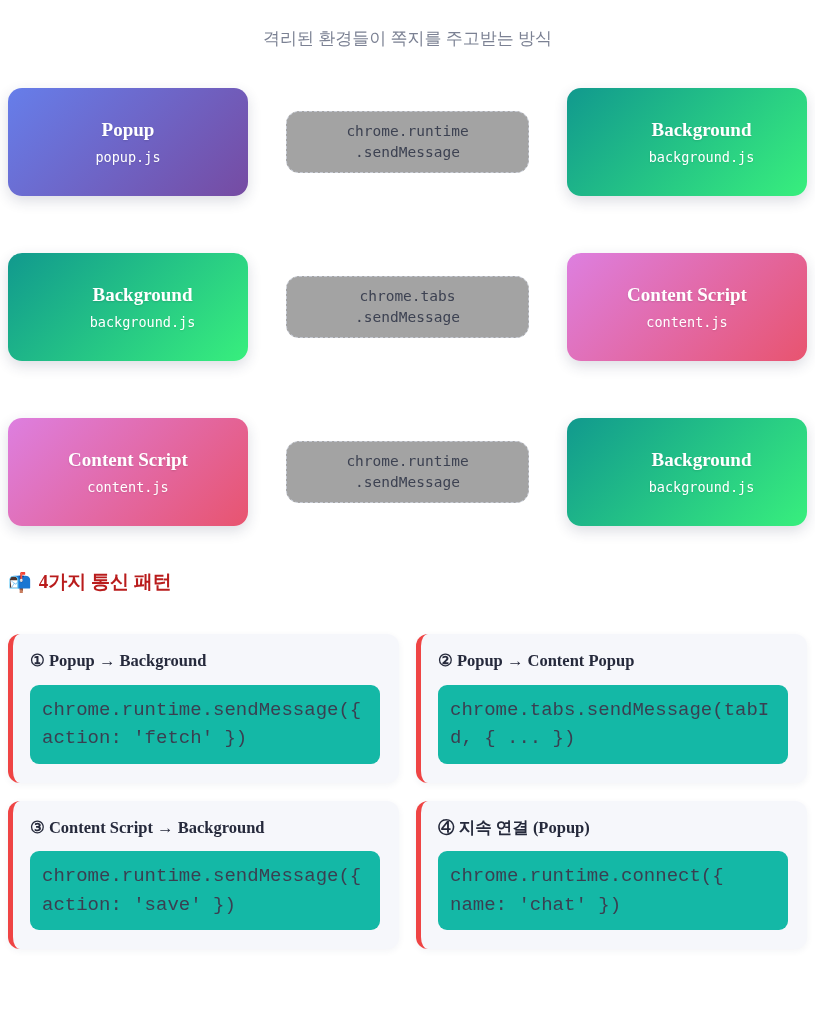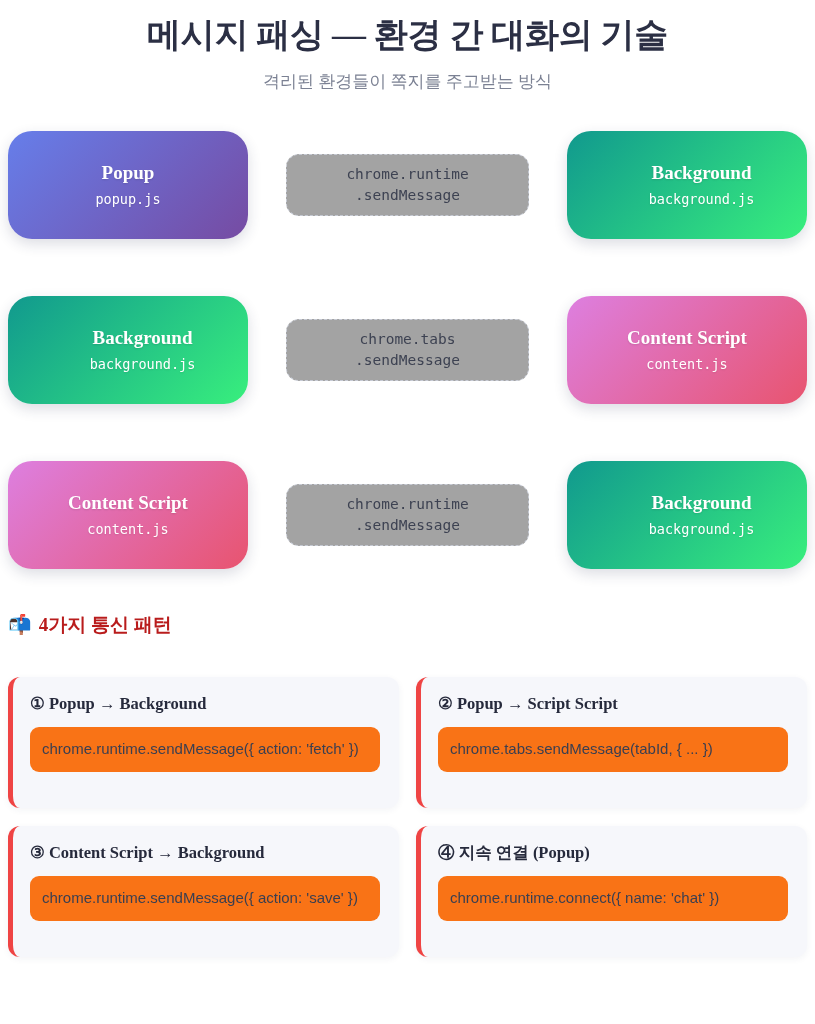--- a/index.html
+++ b/index.html
@@ -48,21 +48,21 @@
     display: flex;
     align-items: center;
     justify-content: space-between;
     margin-bottom: 57px;
   }
   .flow-row:last-child { margin-bottom: 0; }
 
   .node-card {
     width: 240px;
     height: 108px;
-    border-radius: 24px;
+    border-radius: 14px;
     display: flex;
     flex-direction: column;
     align-items: center;
     justify-content: center;
     color: #ffffff;
     box-shadow: 0 5px 14px rgba(40, 45, 80, 0.16);
   }
   .node-card.is-popup {
     background: linear-gradient(135deg, #667eea 0%, #764ba2 100%);
   }
@@ -145,35 +145,34 @@
   }
   .pattern-title {
     font-family: "Liberation Serif", "DejaVu Serif", serif;
     font-size: 16.5px;
     font-weight: 700;
     color: #262a3c;
     margin: 0 0 13px 0;
     line-height: 1.25;
   }
   .pattern-code {
-    background: #f97316;
+    background: #14b8a6;
     border-radius: 9px;
     padding: 11px 12px;
-    font-family: Liberation Sans, sans-serif;
-    font-size: 15px;
+    font-family: Liberation Mono, monospace;
+    font-size: 19px;
     line-height: 1.5;
     color: #3a3f51;
     word-break: break-word;
   }
 </style>
 </head>
 <body>
 
 <div class="page-header">
-  <h1 class="page-title">메시지 패싱 — 환경 간 대화의 기술</h1>
   <p class="page-subtitle">격리된 환경들이 쪽지를 주고받는 방식</p>
 </div>
 
 <div class="flow-area">
 
   <div class="flow-row">
     <div class="node-card is-popup">
       <div class="node-title">Popup</div>
       <div class="node-file">popup.js</div>
     </div>
@@ -225,21 +224,21 @@
 </div>
 
 <div class="pattern-grid">
 
   <div class="pattern-card">
     <div class="pattern-title">① Popup → Background</div>
     <div class="pattern-code">chrome.runtime.sendMessage({ action: 'fetch' })</div>
   </div>
 
   <div class="pattern-card">
-    <div class="pattern-title">② Popup → Script Script</div>
+    <div class="pattern-title">② Popup → Content Popup</div>
     <div class="pattern-code">chrome.tabs.sendMessage(tabId, { ... })</div>
   </div>
 
   <div class="pattern-card">
     <div class="pattern-title">③ Content Script → Background</div>
     <div class="pattern-code">chrome.runtime.sendMessage({ action: 'save' })</div>
   </div>
 
   <div class="pattern-card">
     <div class="pattern-title">④ 지속 연결 (Popup)</div>

